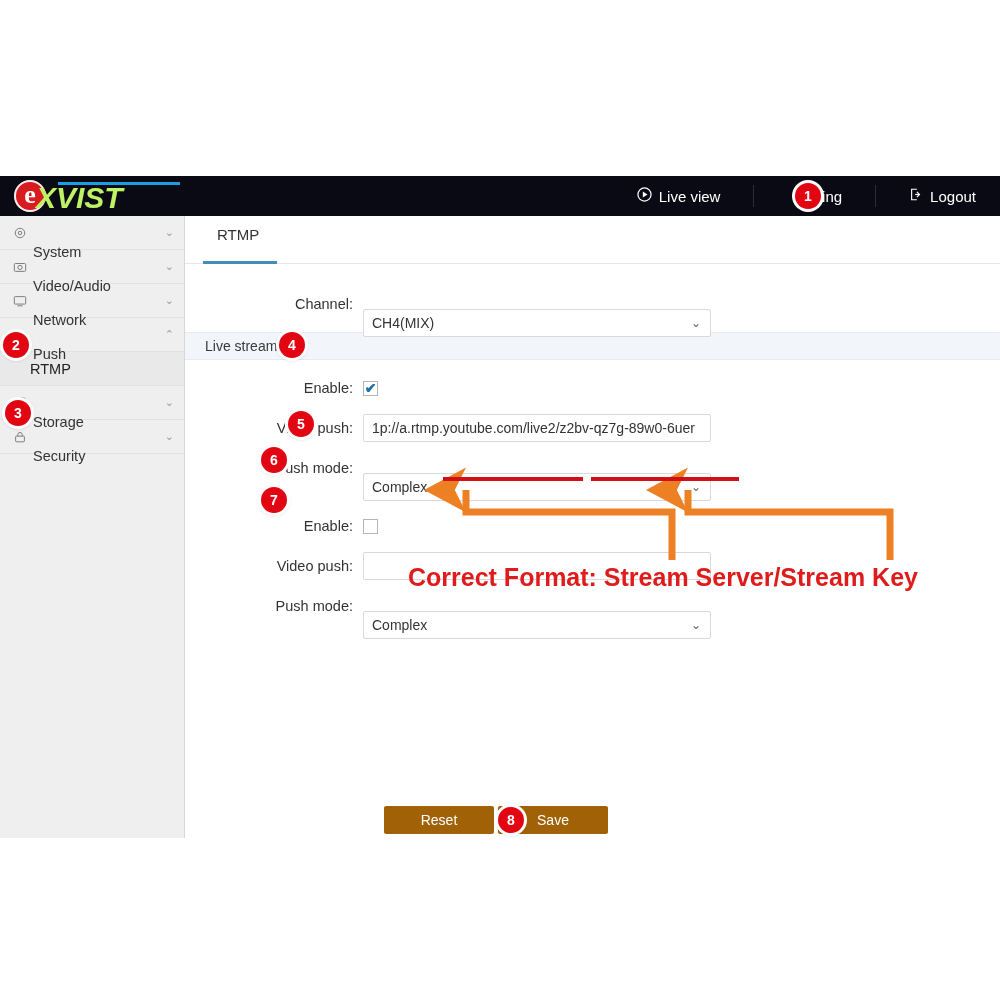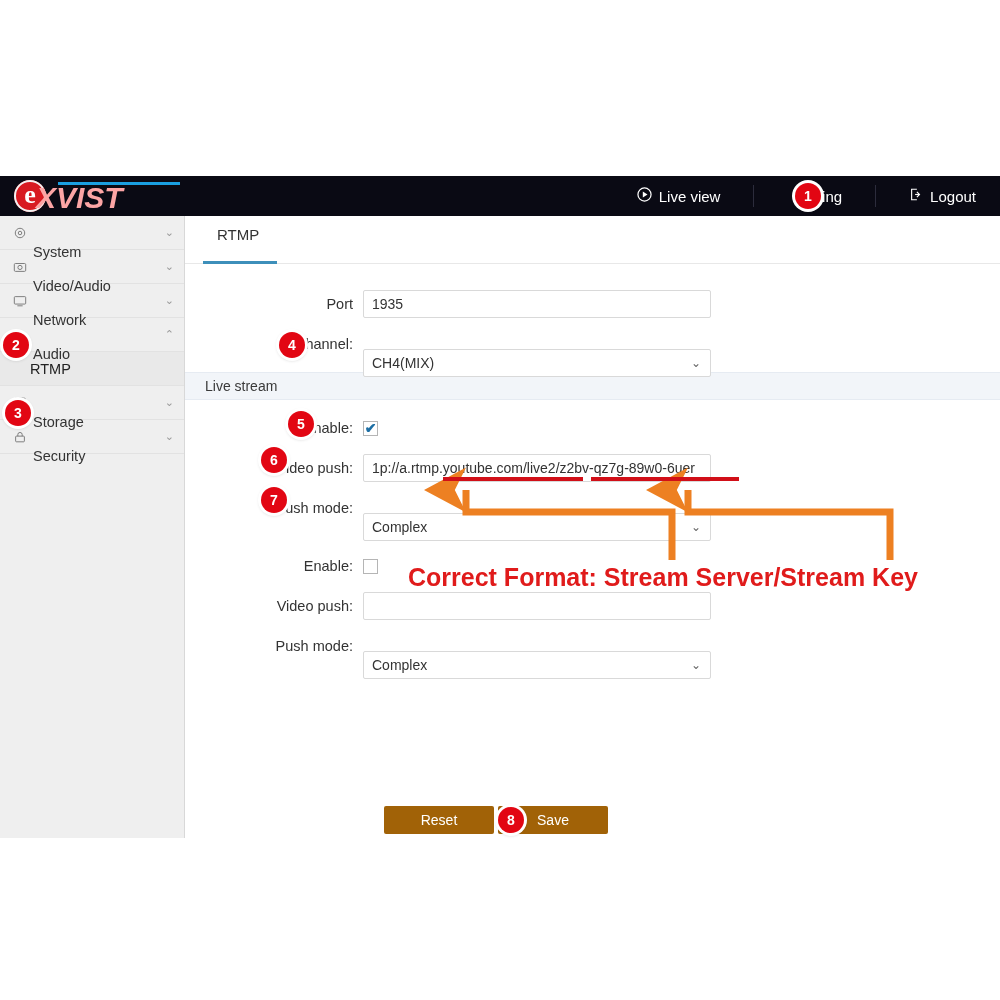--- a/index.html
+++ b/index.html
@@ -23,21 +23,21 @@
     box-shadow: 0 0 0 2px #f2f2f2 inset;
     display: flex; align-items: center; justify-content: center;
   }
   .logo-e span {
     color:#fff; font-size: 26px; font-weight: bold; line-height: 1;
     font-family: "Liberation Serif", serif; margin-top:-2px;
   }
   .logo-text {
     position: absolute; left: 22px; top: 3px;
     font-size: 30px; font-weight: bold; letter-spacing: 0px;
-    color: #fca5a5; font-family: "Liberation Sans", sans-serif;
+    color: #bef264; font-family: "Liberation Sans", sans-serif;
     font-style: italic;
   }
   .logo-bar {
     position:absolute; left:44px; top:4px; width:122px; height:3px;
     background:#1a9fe0;
   }
   #header-right {
     position: absolute; right: 0; top: 0; height: 40px;
     display: flex; align-items: center; gap: 15px; padding-right: 6px;
   }
@@ -203,21 +203,21 @@
             <rect x="1.5" y="3" width="13" height="8.5" rx="1" fill="none" stroke="#7a7a7a" stroke-width="1.1"></rect>
             <path d="M5 13.5h6" stroke="#7a7a7a" stroke-width="1.1"></path>
           </svg>
       </span>
       <span class="lbl">Network</span>
       <span class="chev">⌄</span>
     </div>
 
     <div class="nav-item">
       <span class="ic"></span>
-      <span class="lbl">Audio</span>
+      <span class="lbl">Push</span>
       <span class="chev">⌃</span>
     </div>
 
     <div class="sub-item active">
       <span>RTMP</span>
     </div>
 
     <div class="nav-item">
       <span class="ic">
         <svg width="14" height="14" viewBox="0 0 16 16">
@@ -242,26 +242,20 @@
   </div>
 
   <div id="main">
     <div id="tabbar">
       <div id="tab-rtmp">RTMP</div>
       <div id="tab-underline"></div>
     </div>
 
     <div style="height:20px"></div>
 
-    <div class="form-row">
-      <div class="f-label">Port</div>
-      <div class="f-ctrl">
-        <input class="box" value="1935" style="">
-      </div>
-    </div>
 
     <div class="form-row">
       <div class="f-label">Channel:</div>
       <div class="f-ctrl">
         <div class="selbox">
           <span>CH4(MIX)</span>
           <span class="cv">⌄</span>
         </div>
       </div>
     </div>

